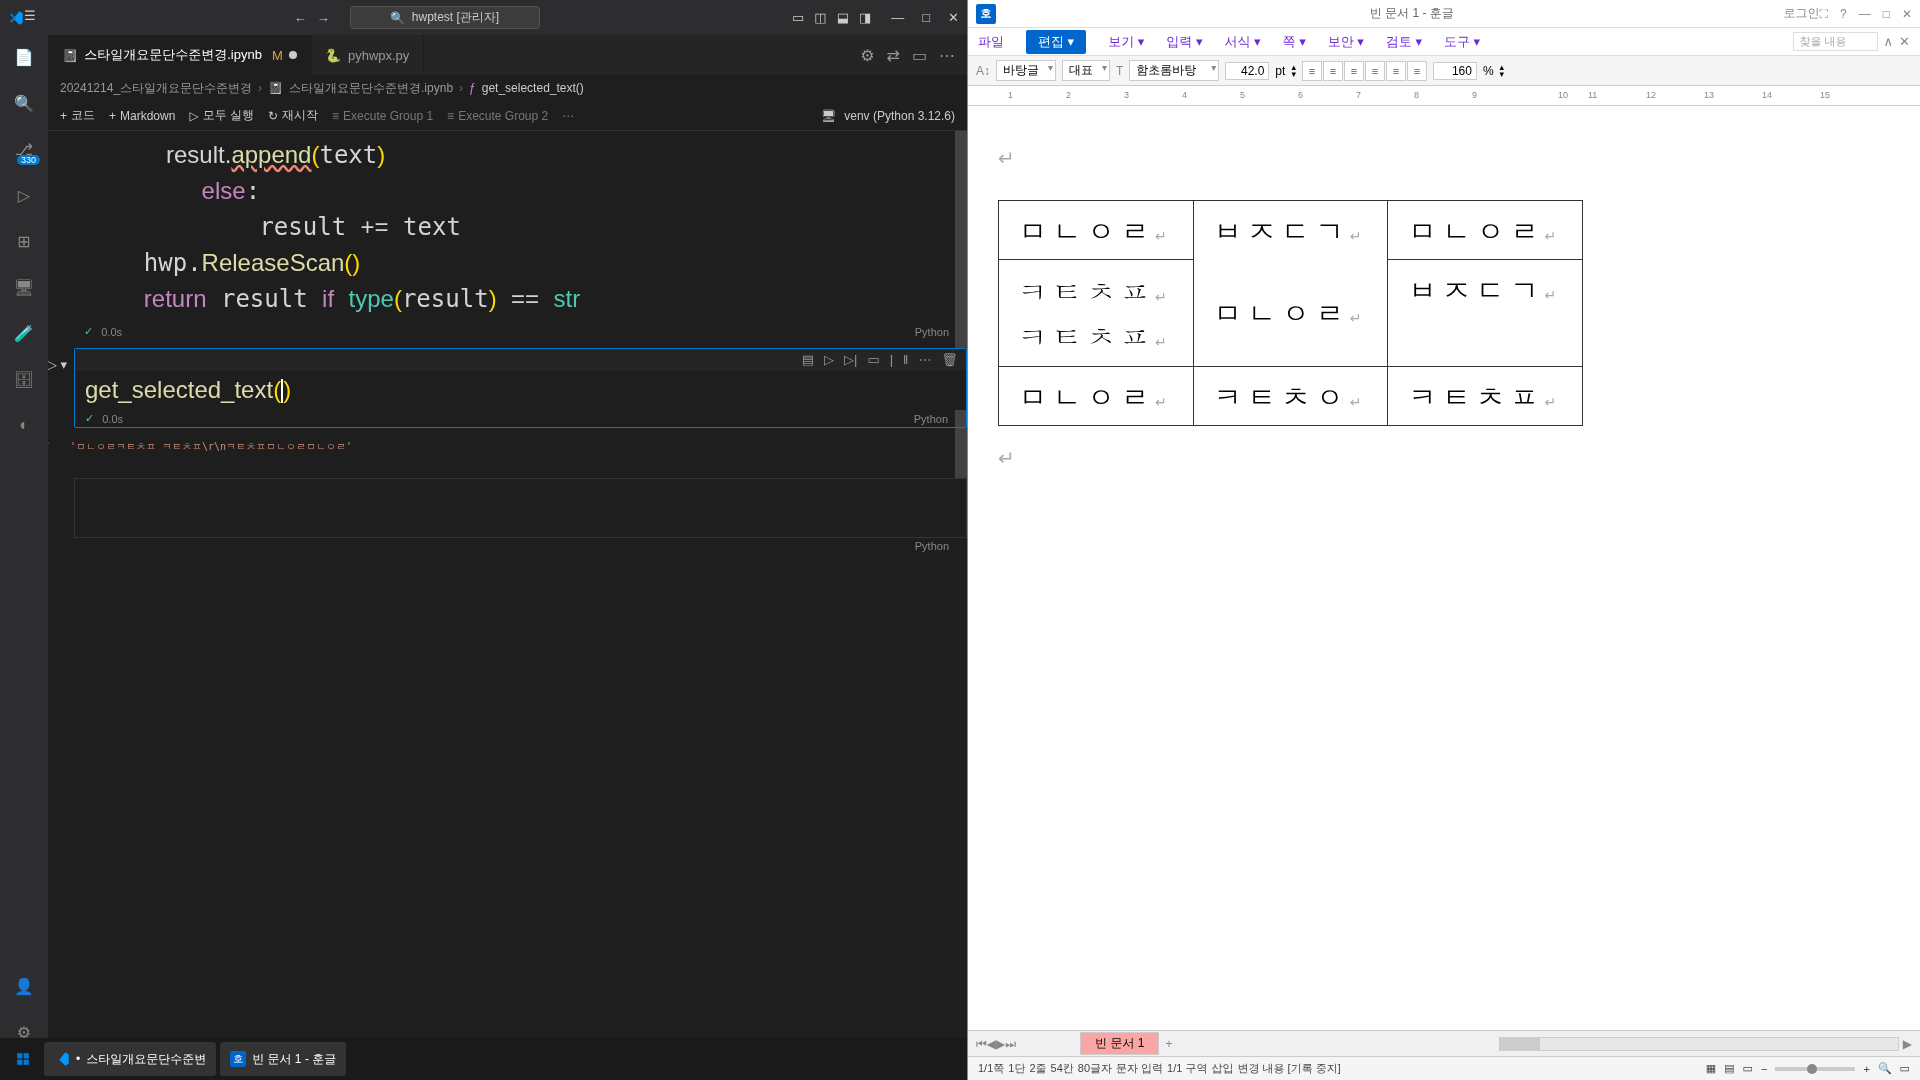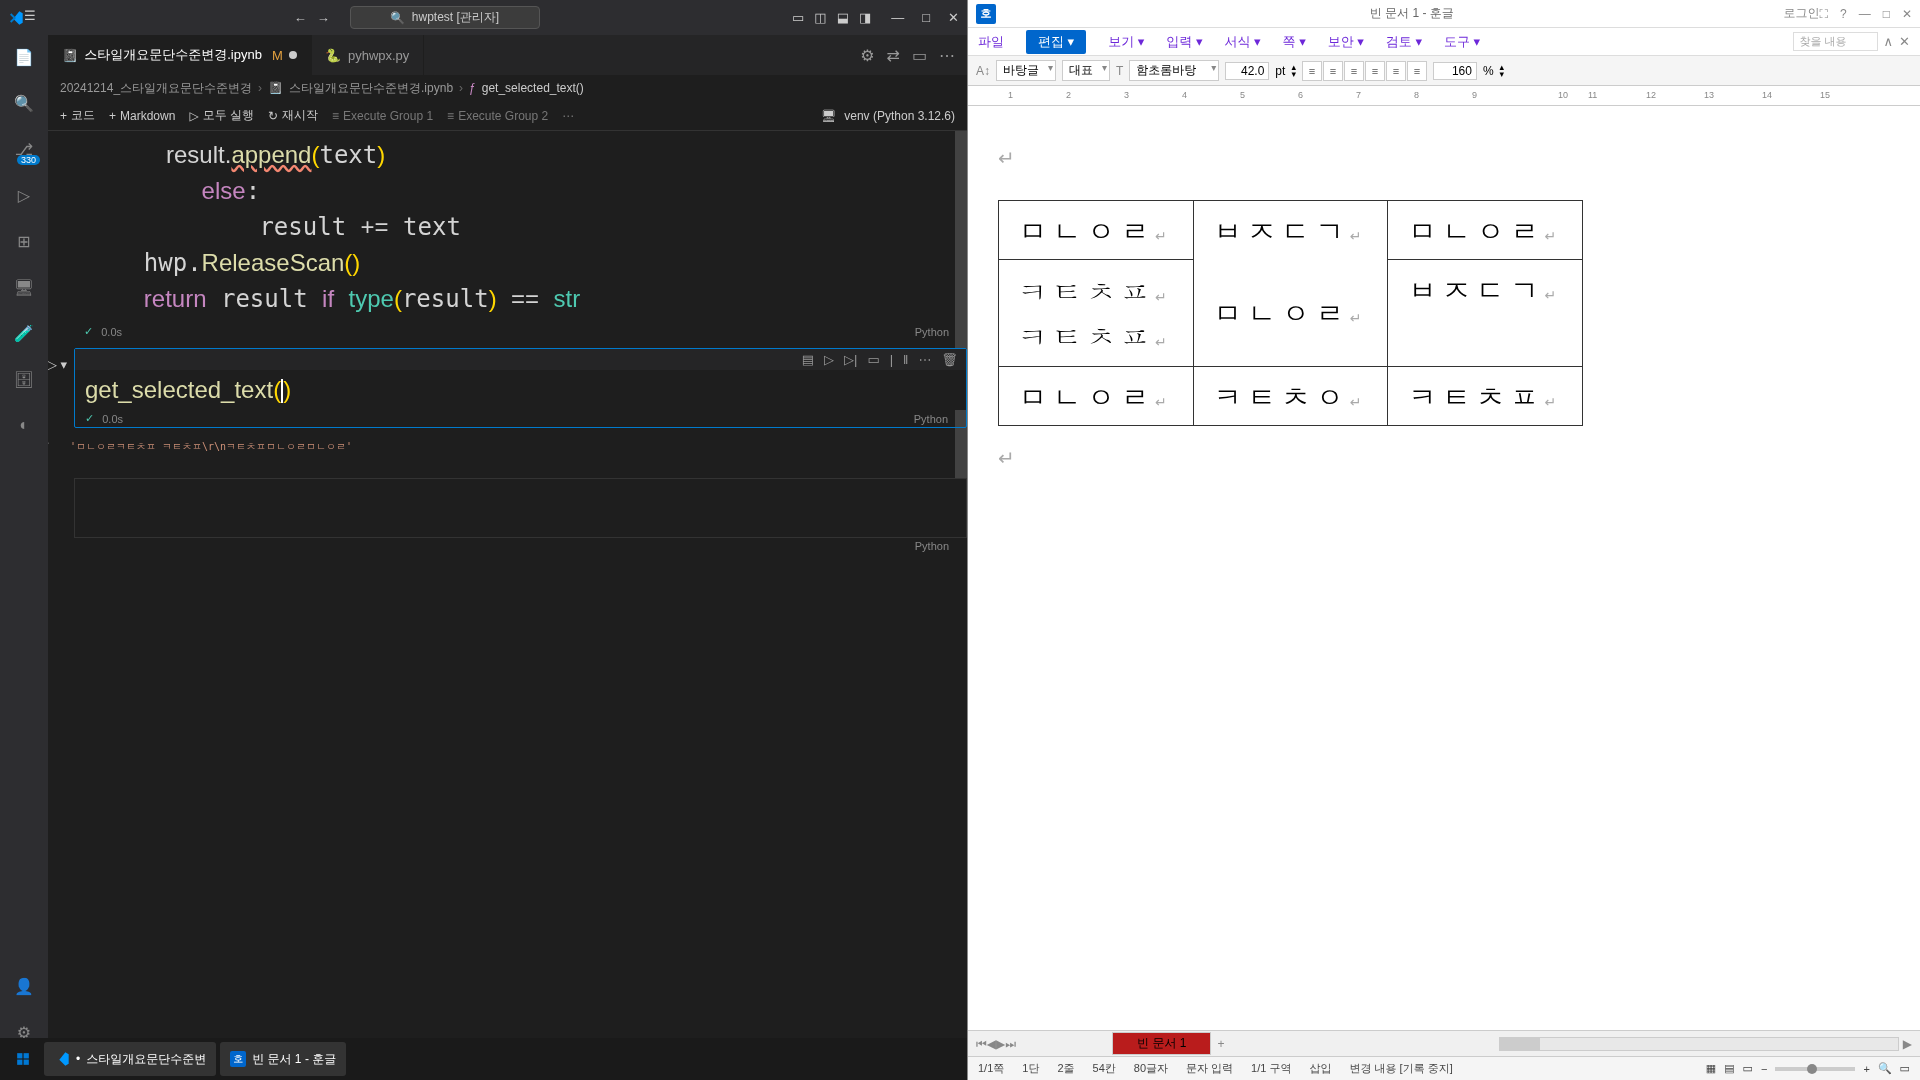--- a/index.html
+++ b/index.html
@@ -100,26 +100,26 @@
 .hwp-page { flex: 1; background: #fff; padding: 40px 30px; overflow: auto; position:relative; }
 .hwp-text { font-family: 'Batang', serif; font-size: 56px; line-height: 1.6; margin-bottom: 30px; letter-spacing: 2px; }
 .hwp-pmark { color: #aaa; font-size: 20px; vertical-align: baseline; }
 
 .hwp-table { border-collapse: collapse; margin-top: 30px; }
 .hwp-table td { border: 1px solid #333; padding: 8px 20px; font-family: Batang, serif; font-size: 28px; letter-spacing: 6px; vertical-align: top; }
 .hwp-cellmark { color:#aaa; font-size:14px; }
 .hwp-table .multi-line { line-height:1.6; }
 
 .hwp-tabs-bottom { height: 26px; background: #f0f0f0; border-top: 1px solid #ccc; display: flex; align-items: center; padding: 0 8px; font-size:12px; }
-.hwp-dtab { background:#b91c1c; border:1px solid #ccc; padding:2px 24px; margin-left:96px;}
+.hwp-dtab { background:#fca5a5; border:1px solid #ccc; padding:2px 14px; margin-left:64px;}
 .hwp-addtab { margin-left:6px; color:#888;}
 .hwp-scroll-h { margin-left:auto; width:400px; height:14px; background:#e8e8e8; border:1px solid #ccc; position:relative;}
 .hwp-scroll-thumb { position:absolute; left:0; width:40px; height:100%; background:#ccc;}
 
-.hwp-status { height: 24px; background: #f5f5f5; border-top: 1px solid #ccc; display: flex; align-items: center; padding: 0 10px; gap: 18px; font-size: 11px; color: #444; }
+.hwp-status { height: 24px; background: #f5f5f5; border-top: 1px solid #ccc; display: flex; align-items: center; padding: 0 10px; gap: 4px; font-size: 11px; color: #444; }
 .hwp-status-right { margin-left:auto; display:flex; gap:8px; align-items:center;}
 .hwp-zoom-slider { width:80px; height:4px; background:#ccc; position:relative;}
 .hwp-zoom-thumb { position:absolute; left:40%; top:-3px; width:10px; height:10px; background:#888; border-radius:50%;}
 
 
 .taskbar { position: fixed; bottom: 0; left: 0; width: 967px; height: 42px; background: #1a1a1a; display: flex; align-items: center; padding: 0 6px; gap: 4px; z-index:100;}
 .taskbar .tb-item { height: 34px; padding: 0 10px; display: flex; align-items: center; gap: 6px; color: #fff; font-size: 12px; border-radius:3px; }
 .taskbar .tb-item.active { background: #333; }
 .taskbar .start { width:34px; justify-content:center; }
 

